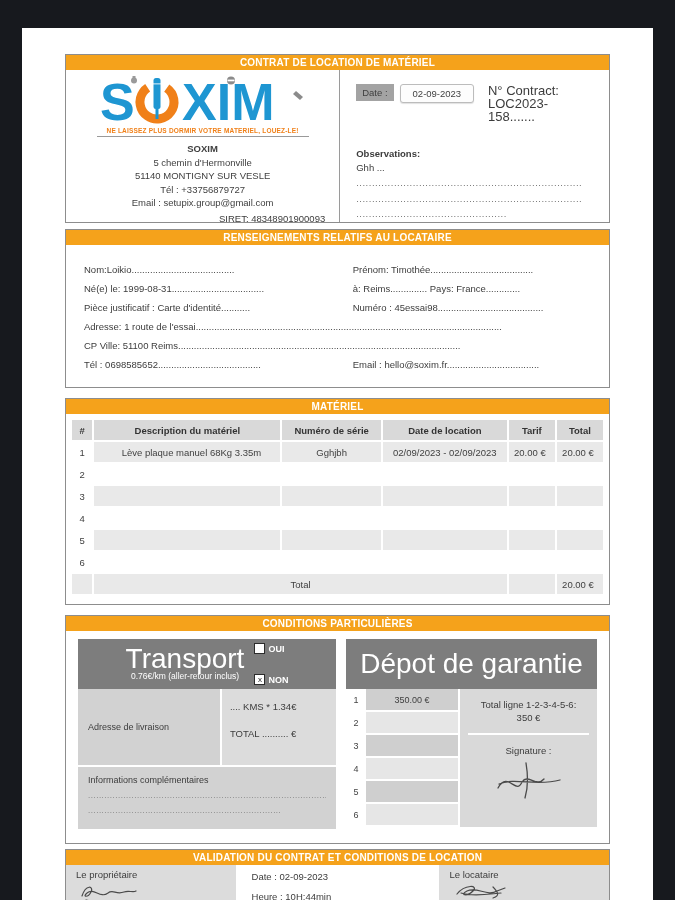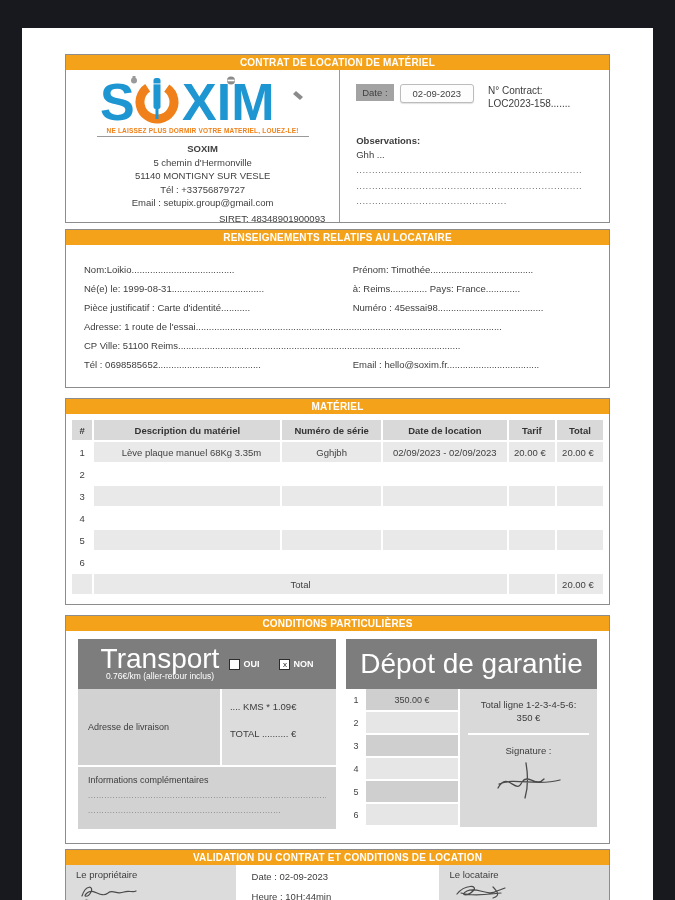--- a/index.html
+++ b/index.html
@@ -68,21 +68,21 @@
   .date-box {
     margin-left: 6px;
     border: 1px solid #bcbcbc;
     border-radius: 3px;
     background: #fdfdfd;
     box-shadow: 0 1px 1px rgba(0,0,0,0.12);
     font-size: 9.5px;
     padding: 3px 12px;
     color: #3f3f3f;
   }
-  .contract-block { margin-left: auto; width: 105px; font-size: 10px; line-height: 13px; }
+  .contract-block { margin-left: auto; width: 105px; font-size: 13px; line-height: 13px; }
   .obs-block { margin-top: 24px; font-size: 9.5px; line-height: 13.5px; }
   .obs-label { font-weight: bold; }
   .dots { color: #6f6f6f; letter-spacing: 0.5px; white-space: nowrap; overflow: hidden; }
   .obs-dots-1, .obs-dots-2 { width: 252px; margin-top: 2px; }
   .obs-dots-3 { width: 168px; margin-top: 2px; }
 
   
   .loc-body { padding: 15px 18px 13px 18px; font-size: 9.5px; }
   .loc-row { display: flex; line-height: 19px; }
   .loc-left  { width: 53%; white-space: nowrap; overflow: hidden; padding-right: 8px; }
@@ -127,21 +127,21 @@
     background: #7d7d7d;
     color: #ffffff;
     height: 50px;
     display: flex;
     align-items: center;
     justify-content: center;
   }
   .transport-header-inner { text-align: center; margin-right: 10px; }
   .transport-title { font-size: 28px; line-height: 24px; }
   .transport-sub { font-size: 8.5px; }
-  .chk-col { display: flex; flex-direction: row; gap: 20px; }
+  .chk-col { display: flex; flex-direction: column; gap: 20px; }
   .chk-row { display: flex; align-items: center; }
   .chk-box {
     width: 11px; height: 11px;
     background: #ffffff;
     border: 1px solid #2c2c2c;
     font-size: 8px;
     line-height: 9px;
     text-align: center;
     color: #222222;
   }
@@ -365,21 +365,21 @@
             </div>
             <div class="chk-row">
               <div class="chk-box">x</div>
               <span class="chk-label">NON</span>
             </div>
           </div>
         </div>
         <div class="transport-mid">
           <div class="addr-cell">Adresse de livraison</div>
           <div class="kms-cell">
-            <div class="kms-line">.... KMS * 1.09€</div>
+            <div class="kms-line">.... KMS * 1.34€</div>
             <div class="total-line">TOTAL .......... €</div>
           </div>
         </div>
         <div class="white-divider"></div>
         <div class="info-block">
           <div>Informations complémentaires</div>
           <div class="dots info-dots">....................................................................................................</div>
           <div class="dots info-dots">.......................................................................</div>
         </div>
       </div>

